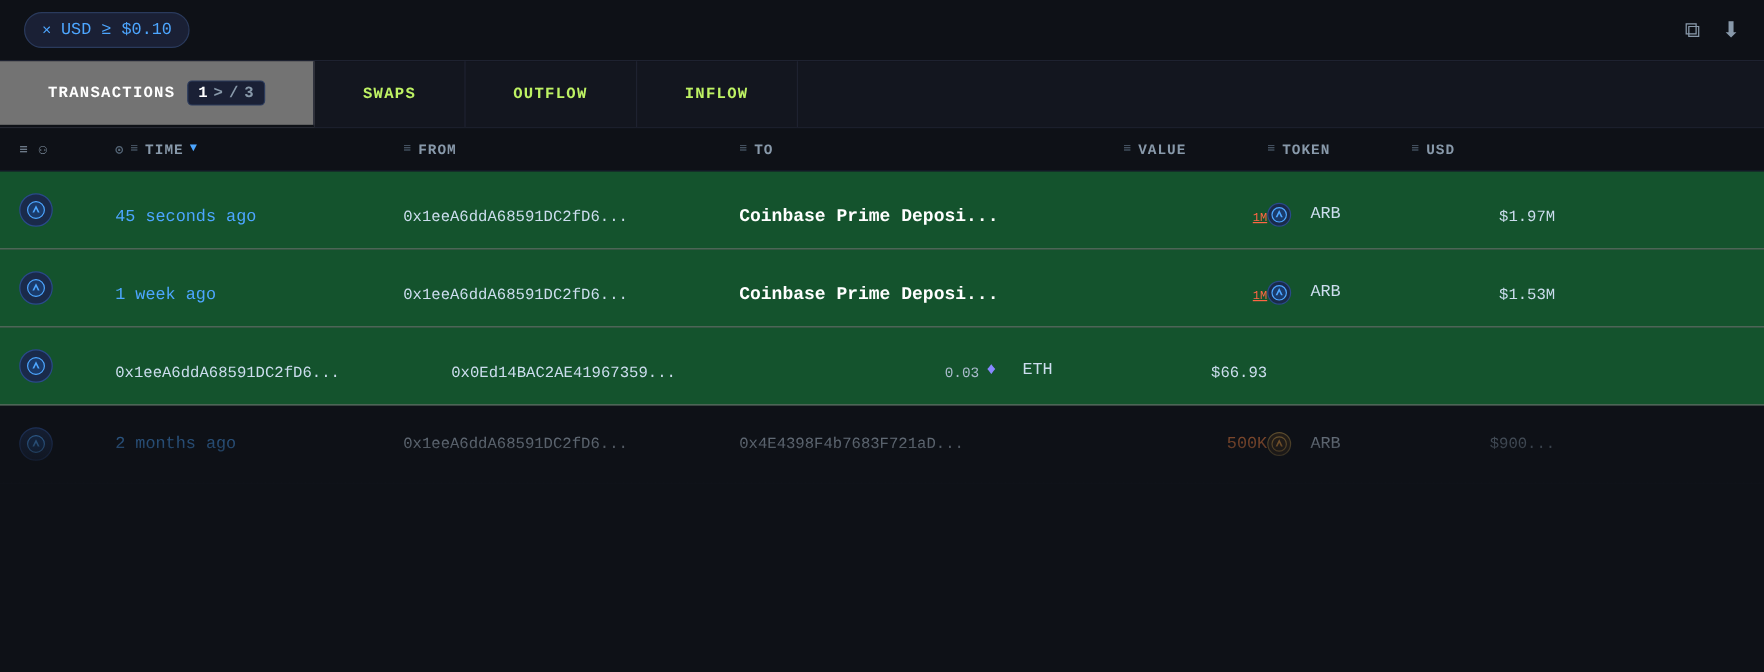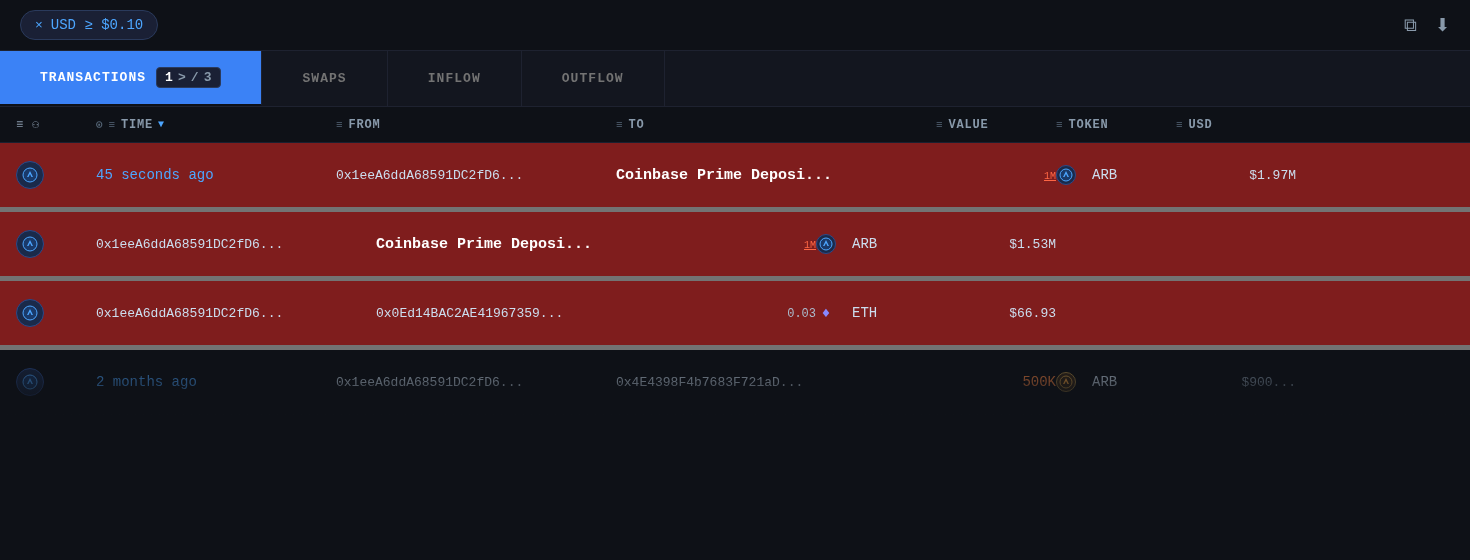--- a/index.html
+++ b/index.html
@@ -60,33 +60,33 @@
     }
 
     
     .tab-bar {
       display: flex;
       background: #13161f;
       border-bottom: 1px solid #1e2230;
     }
     .tab {
       padding: 16px 40px;
-      color: #737373;
+      color: #bef264;
       font-size: 13px;
       letter-spacing: 0.08em;
       font-weight: 600;
       cursor: pointer;
       border-right: 1px solid #1e2230;
       display: flex;
       align-items: center;
       gap: 10px;
       white-space: nowrap;
     }
     .tab.active {
-      background: #3b82f6;
+      background: #737373;
       color: #ffffff;
       border-bottom: 2px solid #0e1117;
     }
     .tab-pagination {
       display: flex;
       align-items: center;
       gap: 4px;
       background: #1a2035;
       border: 1px solid #2a3a5c;
       border-radius: 4px;
@@ -130,25 +130,25 @@
     .col-time { width: 240px; }
     .col-from { width: 280px; }
     .col-to { width: 320px; }
     .col-value { width: 120px; text-align: right; }
     .col-token { width: 120px; }
     .col-usd { width: 120px; text-align: right; }
 
     
     .table-row {
       display: flex;
-      align-items: center;
+      align-items: flex-end;
       padding: 18px 0;
       padding-left: 16px;
-      border-bottom: 5px solid #737373;
-      background: #7f1d1d;
+      border-bottom: 1px solid #737373;
+      background: #14532d;
       cursor: pointer;
     }
 
     .arb-icon {
       width: 28px;
       height: 28px;
       border-radius: 50%;
       background: #1a2a4a;
       border: 1px solid #2a4a8a;
       display: flex;
@@ -268,24 +268,24 @@
       <span class="page-num">1</span>
       <span>&gt;</span>
       <span>/</span>
       <span>3</span>
     </div>
   </div>
   <div class="tab">
     <span>SWAPS</span>
   </div>
   <div class="tab">
+    <span>OUTFLOW</span>
+  </div>
+  <div class="tab">
     <span>INFLOW</span>
-  </div>
-  <div class="tab">
-    <span>OUTFLOW</span>
   </div>
 </div>
 
 <div class="col-headers">
   <div class="col-icons">
     <span class="col-header filter-icon">≡</span>
     <span class="col-header filter-icon">⚇</span>
   </div>
   <div class="col-time">
     <span class="col-header">
@@ -368,20 +368,23 @@
 
   <div class="table-row">
     <div class="col-icons">
       <div class="arb-icon">
         <svg width="16" height="16" viewBox="0 0 16 16">
             <circle cx="8" cy="8" r="7" fill="#1a3a6a" stroke="#4da6ff" stroke-width="1"></circle>
             <path d="M5 10 L8 4 L11 10 L9.5 10 L8 7 L6.5 10 Z" fill="#4da6ff"></path>
           </svg>
       </div>
     </div>
+    <div class="col-time">
+      <span class="time-link">1 week ago</span>
+    </div>
     <div class="col-from">
       <span class="addr-text">0x1eeA6ddA68591DC2fD6...</span>
     </div>
     <div class="col-to">
       <span class="to-bold">Coinbase Prime Deposi...</span>
     </div>
     <div class="col-value">
       <span class="value-red">1M</span>
     </div>
     <div class="col-token">

